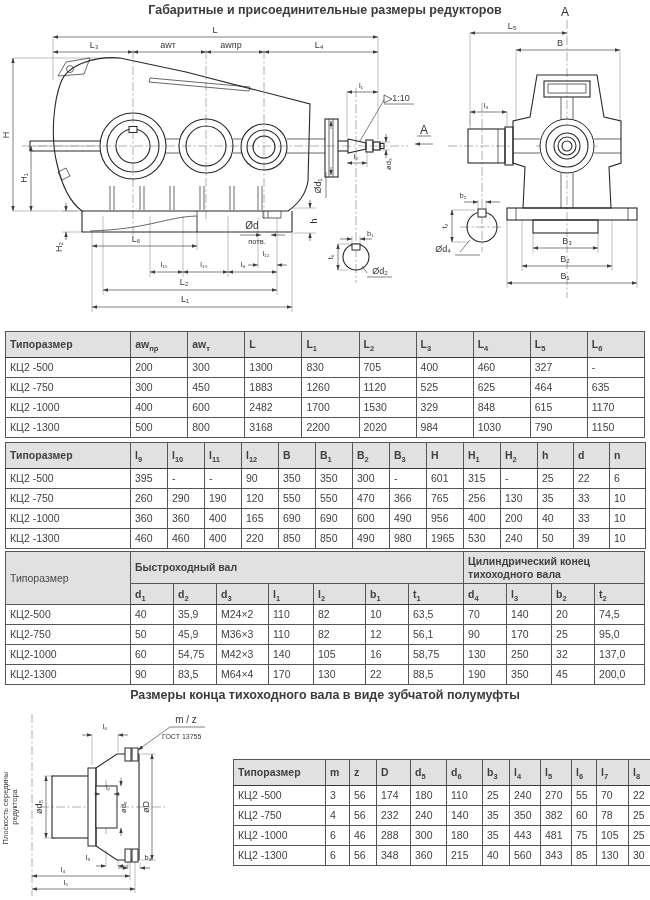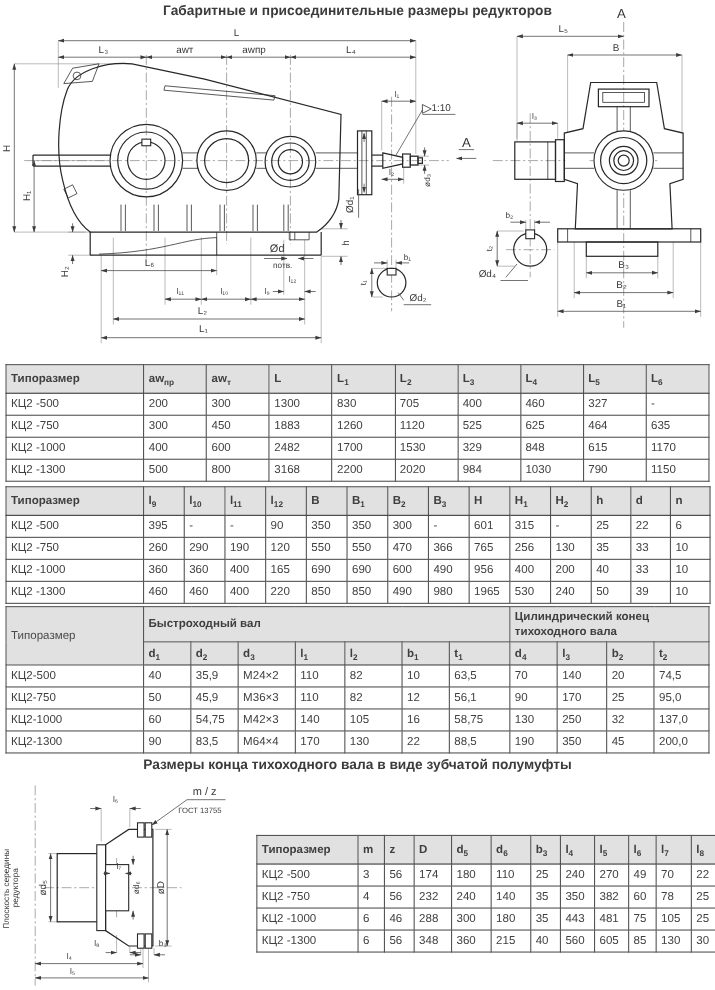--- a/index.html
+++ b/index.html
@@ -687,21 +687,21 @@
       <tr>
         <td>КЦ2 -500</td>
         <td>3</td>
         <td>56</td>
         <td>174</td>
         <td>180</td>
         <td>110</td>
         <td>25</td>
         <td>240</td>
         <td>270</td>
-        <td>49</td>
+        <td>55</td>
         <td>70</td>
         <td>22</td>
       </tr>
       <tr>
         <td>КЦ2 -750</td>
         <td>4</td>
         <td>56</td>
         <td>232</td>
         <td>240</td>
         <td>140</td>
@@ -728,19 +728,19 @@
       </tr>
       <tr>
         <td>КЦ2 -1300</td>
         <td>6</td>
         <td>56</td>
         <td>348</td>
         <td>360</td>
         <td>215</td>
         <td>40</td>
         <td>560</td>
-        <td>605</td>
+        <td>343</td>
         <td>85</td>
         <td>130</td>
         <td>30</td>
       </tr>
     </tbody>
   </table>
 
 </body></html>

